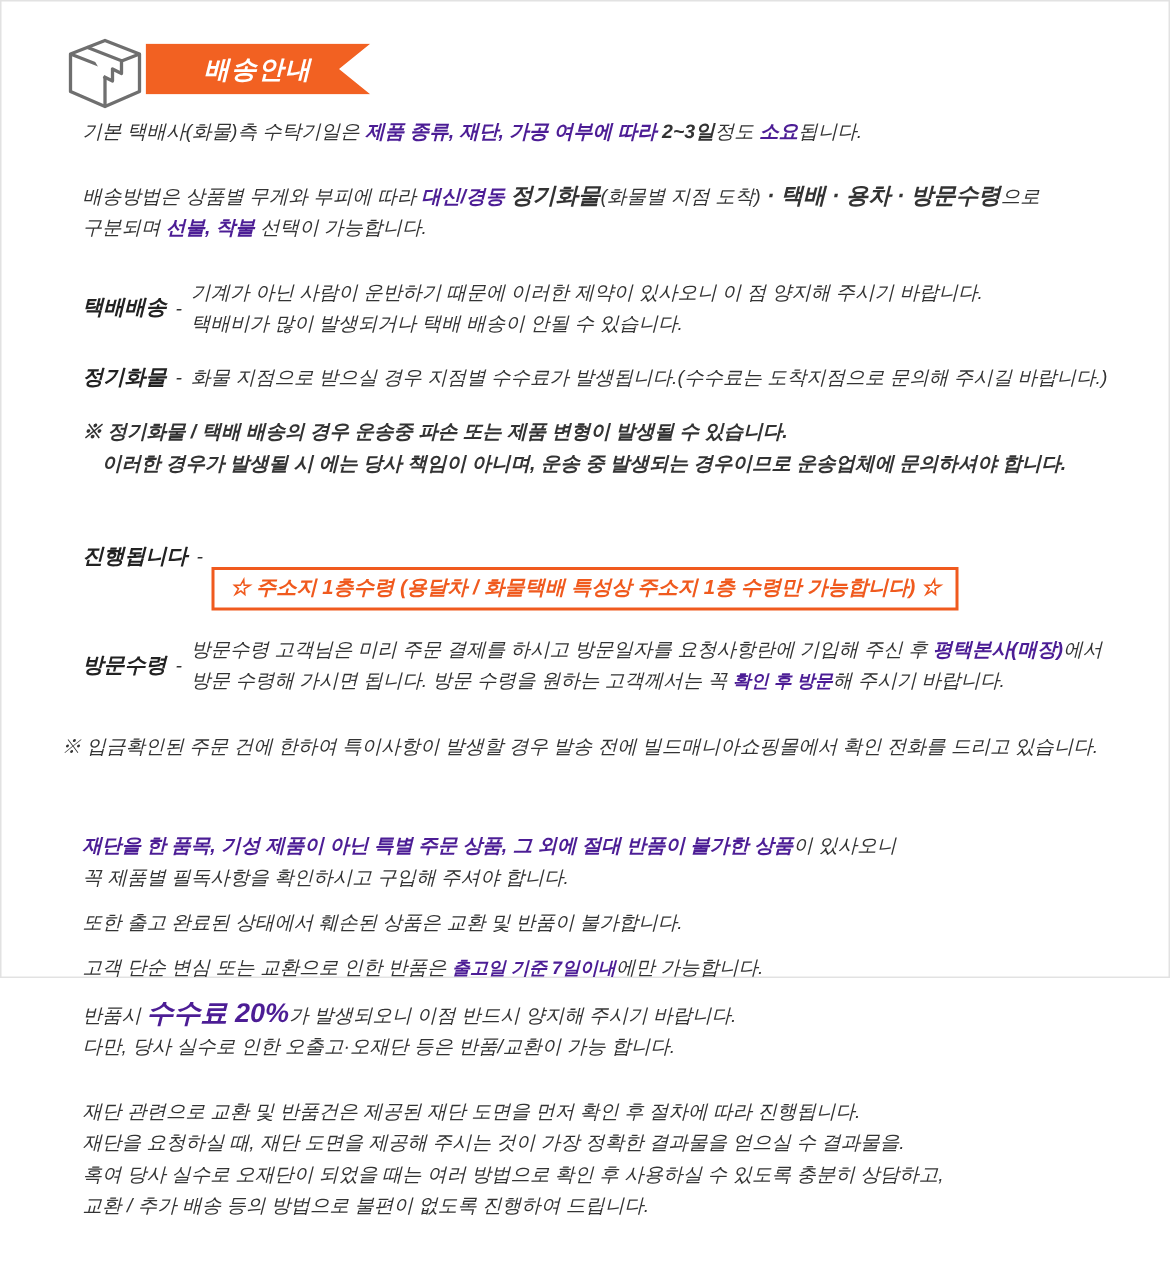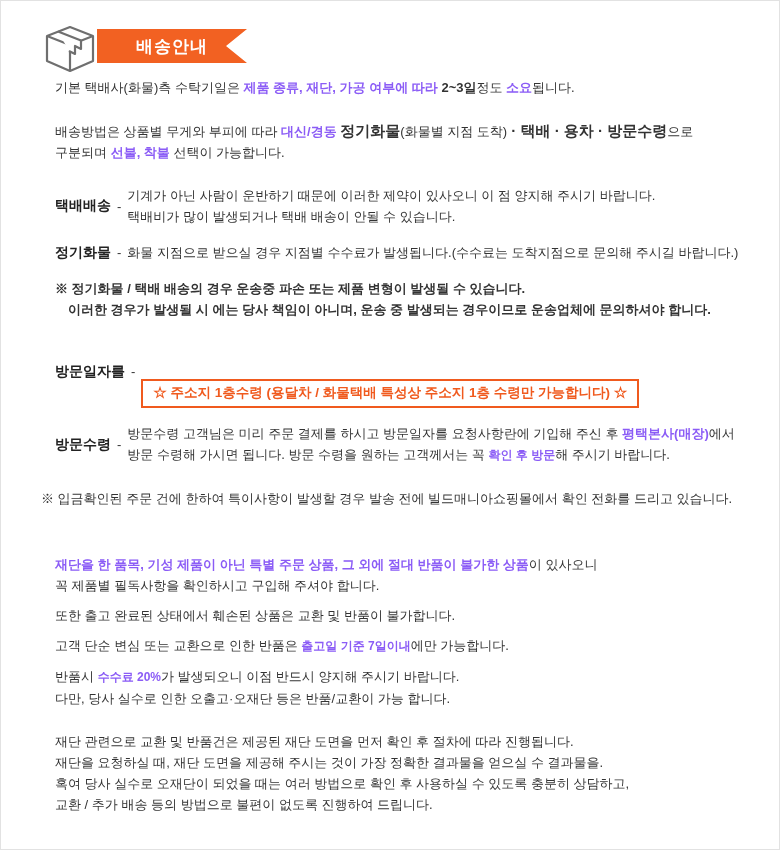--- a/index.html
+++ b/index.html
@@ -10,24 +10,25 @@
     width: 780px;
     height: 850px;
     background: #ffffff;
     font-family: "Liberation Sans", sans-serif;
     color: #333333;
     -webkit-font-smoothing: antialiased;
   }
   .page {
     position: relative;
     width: 780px;
-    height: 850px;
+    height: 652px;
     box-sizing: border-box;
     padding: 20px 14px 10px 14px;
     border: 1px solid #e2e2e2;
+    font-style: italic;
   }
   
   .section-head {
     position: relative;
     height: 56px;
     margin-left: 24px;
   }
   .ribbon {
     position: absolute;
     left: 58px;
@@ -61,21 +62,21 @@
     font-size: 13px;
     line-height: 21px;
     color: #333333;
   }
   .gap-sm { height: 9px; }
   .gap-md { height: 15px; }
   .gap-lg { height: 22px; }
   .gap-xl { height: 30px; }
 
   .b { font-weight: bold; }
-  .orange-b { color: #8b5cf6; font-weight: bold; }
+  .orange-b { color: #4c1d95; font-weight: bold; }
   .big { font-size: 15px; }
   .bigger { font-size: 12px; }
 
   
   .row {
     display: flex;
     align-items: center;
   }
   .row .label {
     flex: 0 0 auto;
@@ -166,21 +167,21 @@
     </div>
 
     <div class="gap-md"></div>
 
     <p class="line orange-b">※ 정기화물 / 택배 배송의 경우 운송중 파손 또는 제품 변형이 발생될 수 있습니다.</p>
     <p class="line orange-b" style="padding-left:13px;">이러한 경우가 발생될 시 에는 당사 책임이 아니며, 운송 중 발생되는 경우이므로 운송업체에 문의하셔야 합니다.</p>
 
     <div class="gap-md"></div>
 
     <div class="row">
-      <div class="label">방문일자를</div>
+      <div class="label">진행됩니다</div>
       <div class="dash">-</div>
       <div class="content">
         <span class="boxed">☆ 주소지 1층수령 (용달차 / 화물택배 특성상 주소지 1층 수령만 가능합니다) ☆</span>
       </div>
     </div>
 
     <div class="gap-md"></div>
 
     <div class="row">
       <div class="label">방문수령</div>
@@ -211,21 +212,21 @@
     </p>
     <p class="line">꼭 제품별 필독사항을 확인하시고 구입해 주셔야 합니다.</p>
     <div class="gap-sm"></div>
     <p class="line">또한 출고 완료된 상태에서 훼손된 상품은 교환 및 반품이 불가합니다.</p>
     <div class="gap-sm"></div>
     <p class="line">
       <span>고객 단순 변심 또는 교환으로 인한 반품은 </span><span class="orange-b bigger">출고일 기준 7일이내</span><span>에만 가능합니다.</span>
     </p>
     <div class="gap-sm"></div>
     <p class="line">
-      <span>반품시 </span><span class="orange-b" style="font-size:12px;">수수료 20%</span><span>가 발생되오니 이점 반드시 양지해 주시기 바랍니다.</span>
+      <span>반품시 </span><span class="orange-b" style="font-size:18px;">수수료 20%</span><span>가 발생되오니 이점 반드시 양지해 주시기 바랍니다.</span>
     </p>
     <p class="line">다만, 당사 실수로 인한 오출고·오재단 등은 반품/교환이 가능 합니다.</p>
 
     <div class="gap-lg"></div>
 
     <p class="line">재단 관련으로 교환 및 반품건은 제공된 재단 도면을 먼저 확인 후 절차에 따라 진행됩니다.</p>
     <p class="line">재단을 요청하실 때, 재단 도면을 제공해 주시는 것이 가장 정확한 결과물을 얻으실 수 결과물을.</p>
     <p class="line">혹여 당사 실수로 오재단이 되었을 때는 여러 방법으로 확인 후 사용하실 수 있도록 충분히 상담하고,</p>
     <p class="line">교환 / 추가 배송 등의 방법으로 불편이 없도록 진행하여 드립니다.</p>
   </div>

